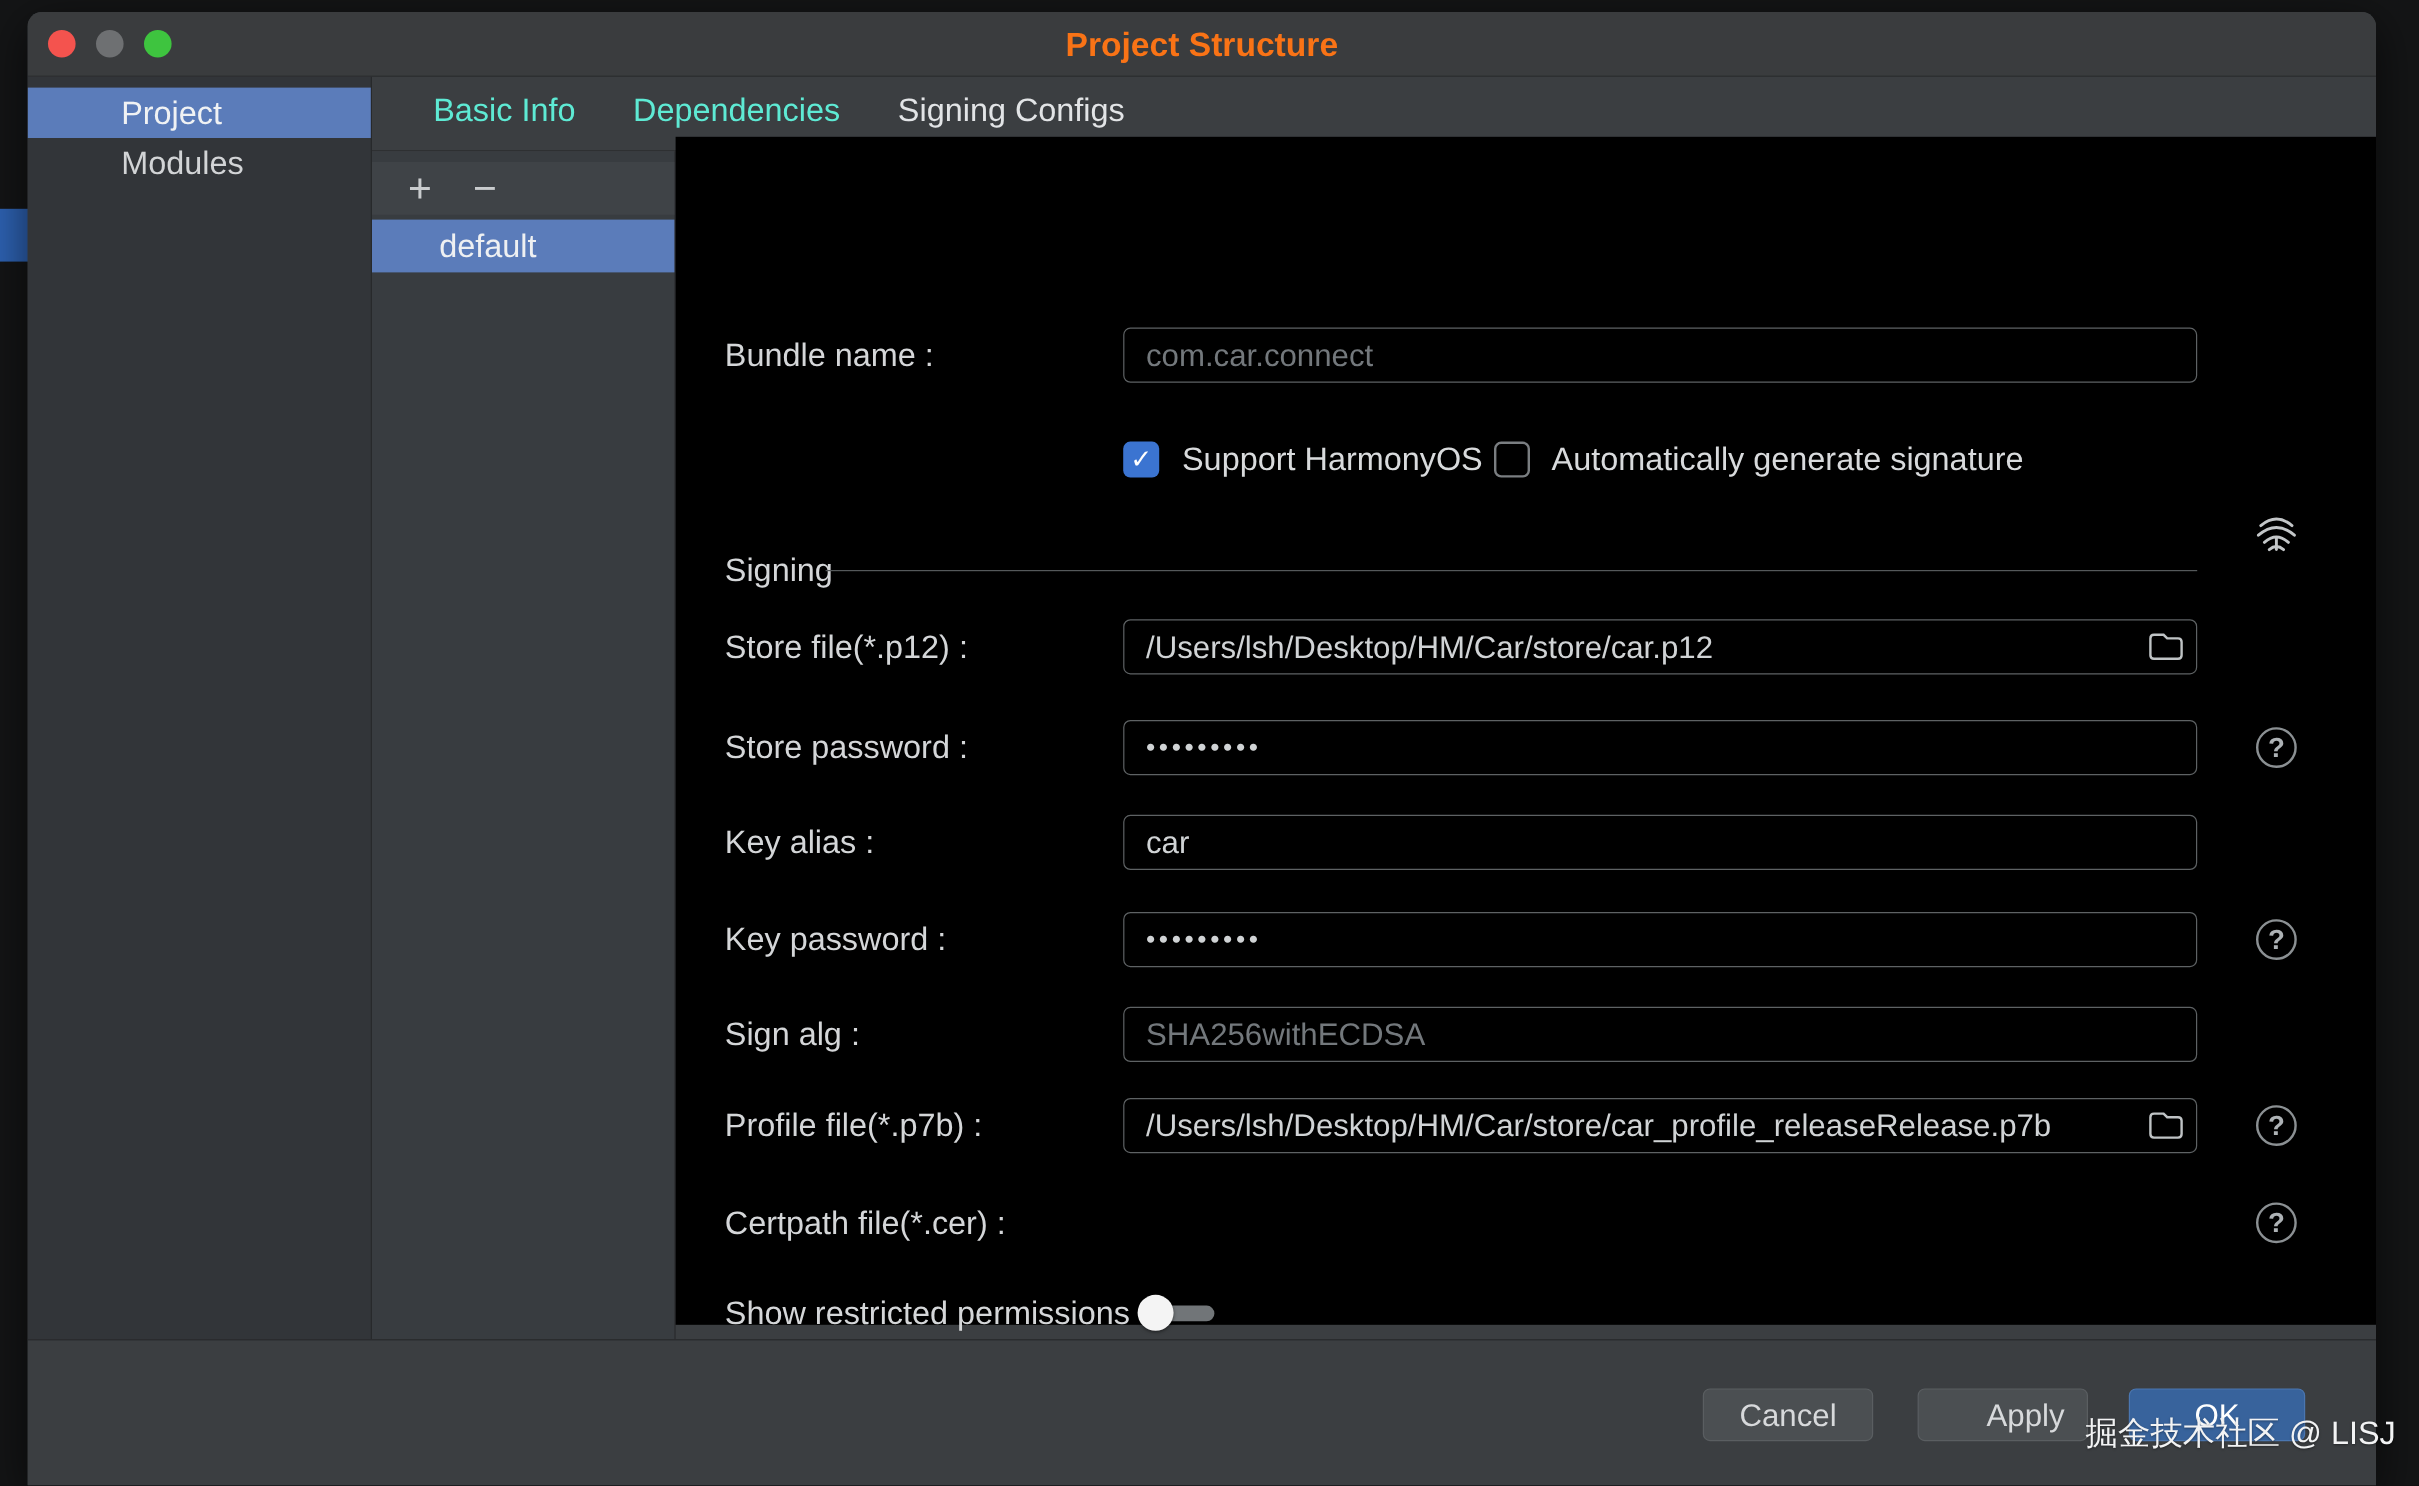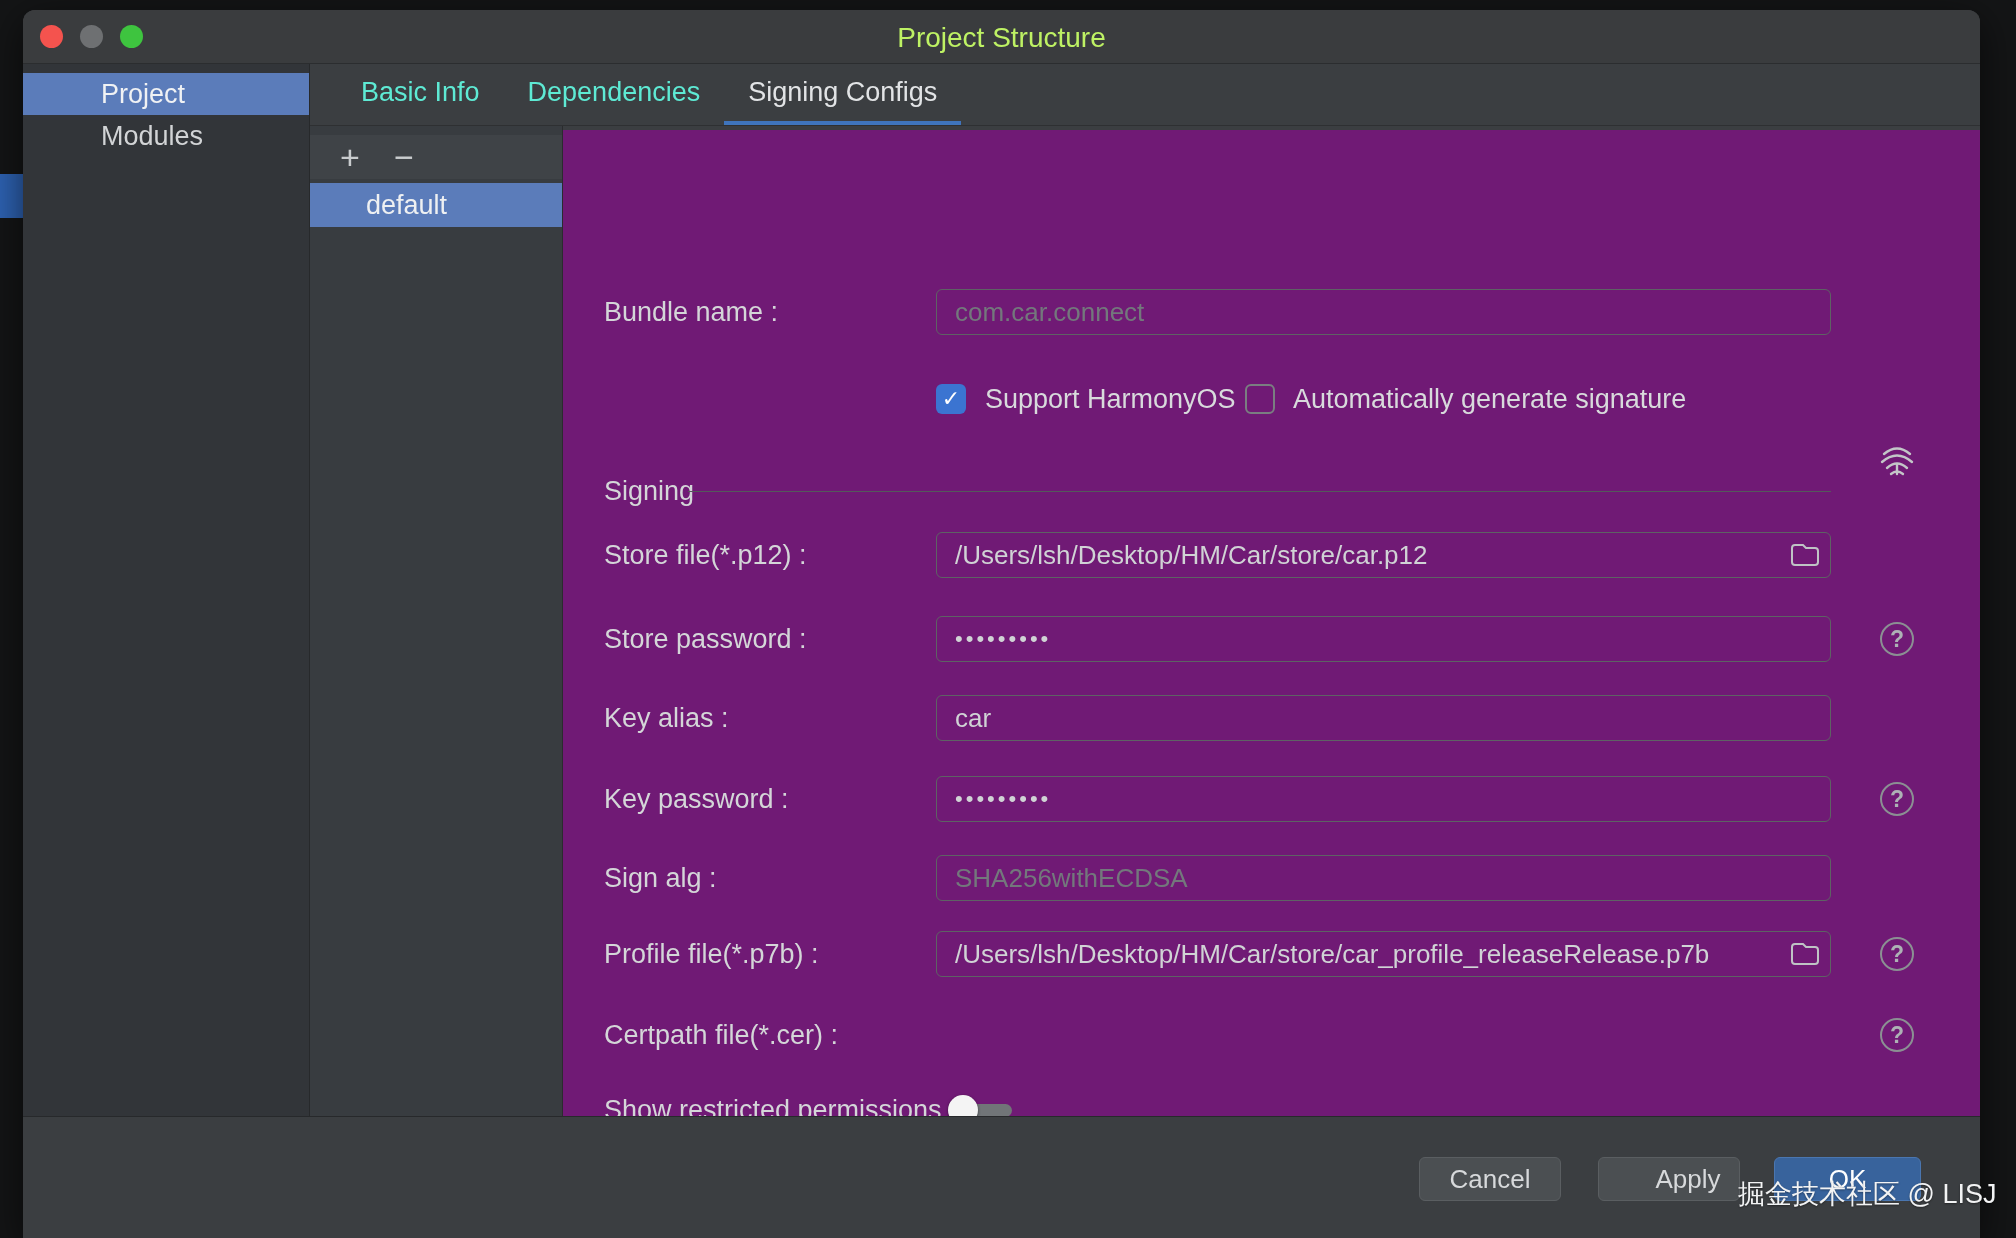--- a/index.html
+++ b/index.html
@@ -8,22 +8,22 @@
   .page { position:relative; width:2016px; height:1238px; background:#141516; }
   .bg-accent { position:absolute; left:0; top:174px; width:38px; height:44px; background:#2e63b4; }
 
   .dialog { position:absolute; left:23px; top:10px; width:1957px; height:1228px;
     background:#3b3e41; border-radius:12px 12px 0 0; overflow:hidden;
     box-shadow:0 10px 40px rgba(0,0,0,.6); }
 
   
   .titlebar { position:absolute; left:0; top:0; width:100%; height:54px; background:#3a3c3e;
     border-bottom:1px solid #2b2d2f; }
-  .title { position:absolute; left:0; right:0; top:12px; text-align:center; color:#bef264;
-    font-size:28px; font-weight:normal; }
+  .title { position:absolute; left:0; right:0; top:12px; text-align:center; color:#f97316;
+    font-size:28px; font-weight:bold; }
   .tl { position:absolute; top:15px; width:23px; height:23px; border-radius:50%; cursor:pointer; }
   .tl.red   { left:17px;  background:#f4534e; }
   .tl.gray  { left:57px;  background:#6e7072; }
   .tl.green { left:97px;  background:#3ec43f; }
 
   
   .sidebar { position:absolute; left:0; top:54px; width:287px; height:1052px;
     background:#323539; border-right:1px solid #27292b; }
   .side-item { position:relative; height:42px; line-height:42px; padding-left:78px;
     color:#d2d4d6; font-size:27px; cursor:pointer; }
@@ -42,21 +42,21 @@
     background:#383c40; border-right:1px solid #2a2c2e; }
   .config-toolbar { position:absolute; left:0; top:9px; width:100%; height:44px;
     display:flex; align-items:center; gap:18px; padding-left:22px; background:#3f4347; }
   .tool-btn { width:36px; height:36px; color:#c9cccе; color:#c9ccce; font-size:34px;
     line-height:34px; text-align:center; cursor:pointer; background:transparent; border:none; }
   .config-item { position:absolute; left:0; top:57px; width:100%; height:44px; line-height:44px;
     padding-left:56px; font-size:27px; color:#eef0f2; cursor:pointer; }
   .config-item.selected { background:#5b7cba; }
 
   
-  .form { position:absolute; left:540px; top:120px; width:1417px; height:990px; background:#701a75; }
+  .form { position:absolute; left:540px; top:104px; width:1417px; height:990px; background:#000000; }
   .field-label { position:absolute; left:41px; color:#d4d6d8; font-size:27px; line-height:32px; }
   .input-wrap { position:absolute; left:373px; width:895px; height:46px; }
   .input-wrap input { width:100%; height:100%; background:transparent; border:1px solid #5e6264;
     border-radius:6px; color:#d0d3d5; font-size:26px; padding:0 52px 0 18px;
     font-family:"Liberation Sans","DejaVu Sans",sans-serif; outline:none; }
   .input-wrap input.no-icon { padding-right:18px; }
   .input-wrap input::placeholder { color:#73787c; opacity:1; }
   .input-wrap input.pw { letter-spacing:3px; font-size:22px; }
   .folder-btn { position:absolute; right:10px; top:8px; width:32px; height:30px; border:none;
     background:transparent; cursor:pointer; padding:0; }

